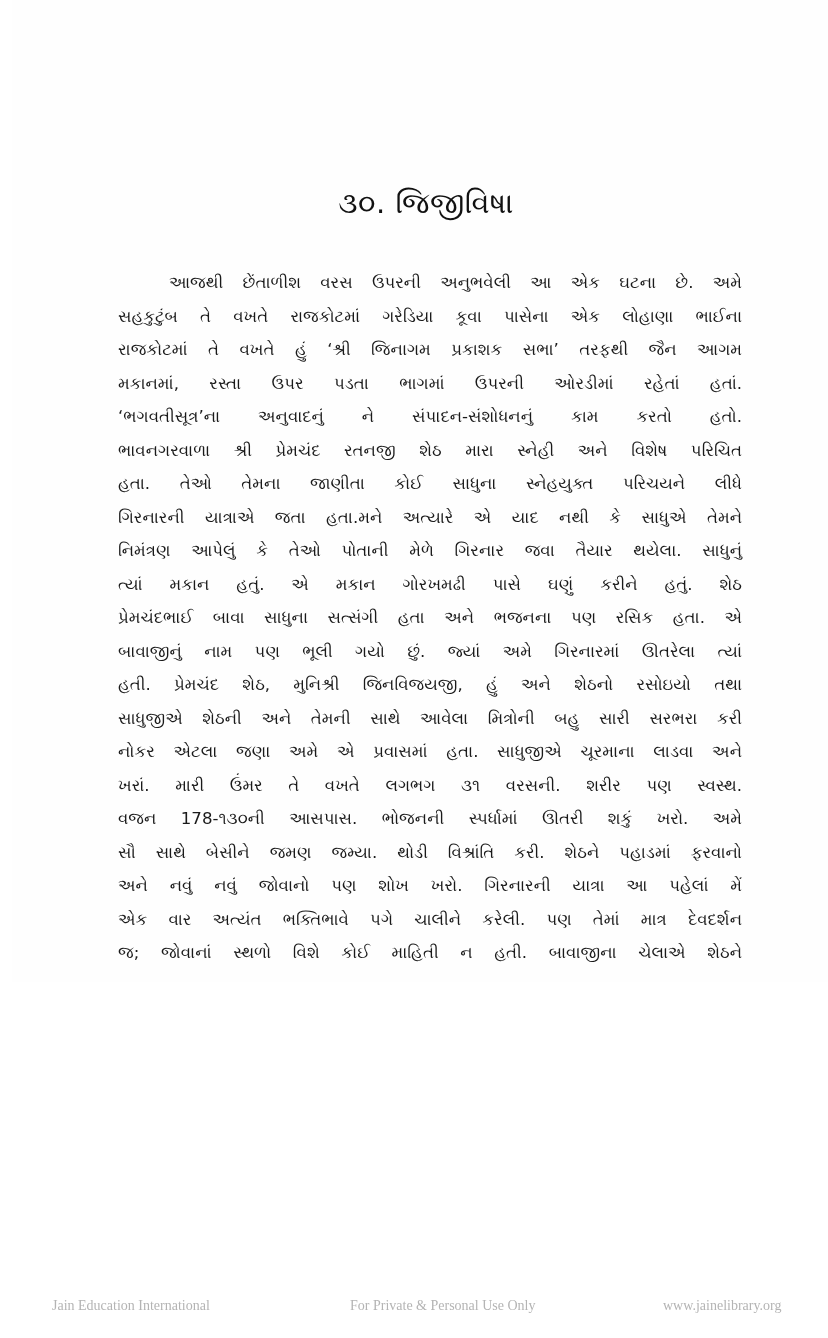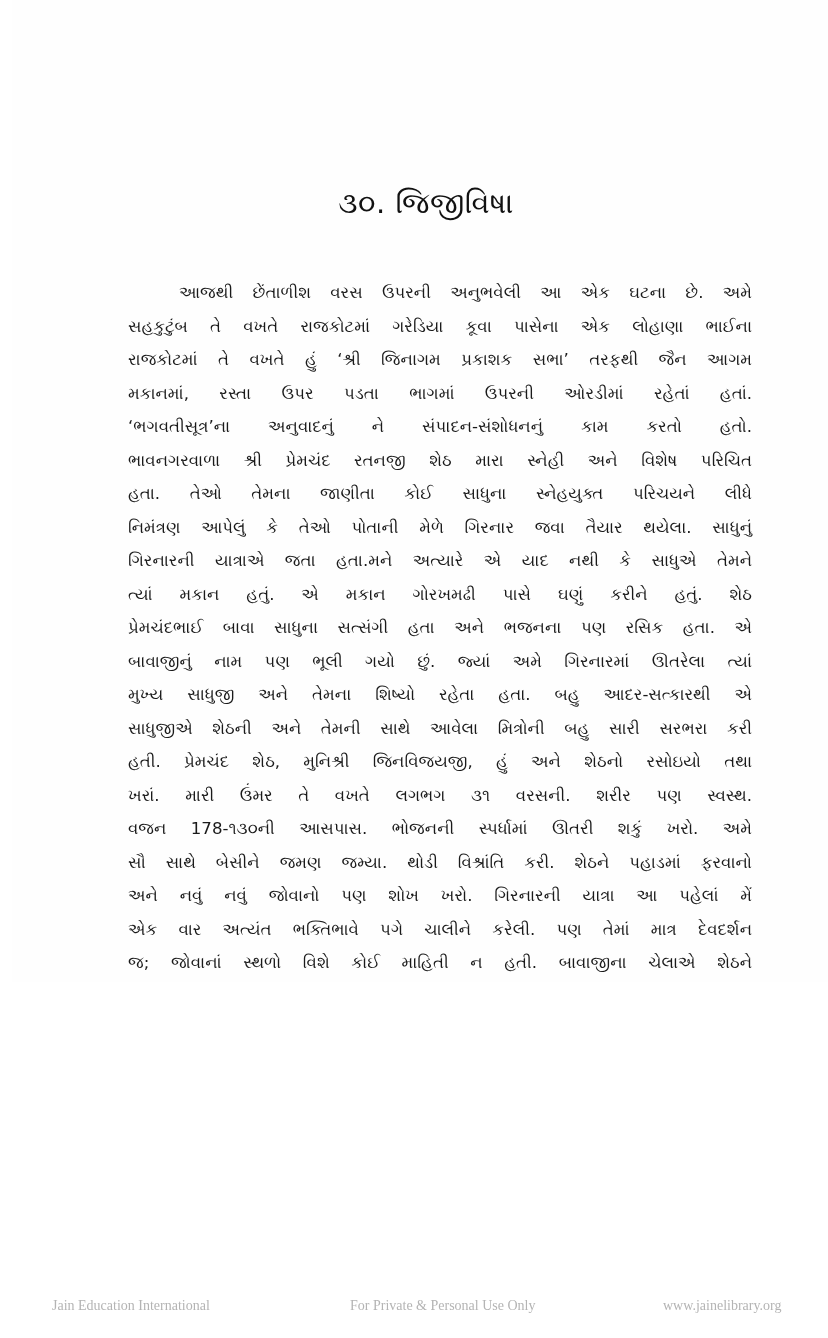--- a/index.html
+++ b/index.html
@@ -32,21 +32,21 @@
       font-weight: normal;
       color: #111111;
       letter-spacing: 0.5px;
       margin: 0;
     }
     .body-text {
       position: absolute;
       left: 102px;
       top: 262px;
       width: 624px;
-      margin: 14px;
+      margin: 4px;
       font-size: 16.6px;
       line-height: 33.5px;
       color: #1a1a1a;
     }
     .body-text .line {
       display: block;
       text-align: justify;
       text-align-last: justify;
       white-space: nowrap;
       overflow: visible;
@@ -82,28 +82,28 @@
   <h1 class="chapter-title">૩૦. જિજીવિષા</h1>
 
   <div class="body-text">
     <span class="line first">આજથી છેંતાળીશ વરસ ઉપરની અનુભવેલી આ એક ઘટના છે. અમે</span>
     <span class="line">સહકુટુંબ તે વખતે રાજકોટમાં ગરેડિયા કૂવા પાસેના એક લોહાણા ભાઈના</span>
     <span class="line">રાજકોટમાં તે વખતે હું ‘શ્રી જિનાગમ પ્રકાશક સભા’ તરફથી જૈન આગમ</span>
     <span class="line">મકાનમાં, રસ્તા ઉપર પડતા ભાગમાં ઉપરની ઓરડીમાં રહેતાં હતાં.</span>
     <span class="line">‘ભગવતીસૂત્ર’ના અનુવાદનું ને સંપાદન-સંશોધનનું કામ કરતો હતો.</span>
     <span class="line">ભાવનગરવાળા શ્રી પ્રેમચંદ રતનજી શેઠ મારા સ્નેહી અને વિશેષ પરિચિત</span>
     <span class="line">હતા. તેઓ તેમના જાણીતા કોઈ સાધુના સ્નેહયુક્ત પરિચયને લીધે</span>
+    <span class="line">ગિરનારની યાત્રાએ જતા હતા.મને અત્યારે એ યાદ નથી કે સાધુએ તેમને</span>
     <span class="line">નિમંત્રણ આપેલું કે તેઓ પોતાની મેળે ગિરનાર જવા તૈયાર થયેલા. સાધુનું</span>
-    <span class="line">ગિરનારની યાત્રાએ જતા હતા.મને અત્યારે એ યાદ નથી કે સાધુએ તેમને</span>
     <span class="line">ત્યાં મકાન હતું. એ મકાન ગોરખમઢી પાસે ઘણું કરીને હતું. શેઠ</span>
     <span class="line">પ્રેમચંદભાઈ બાવા સાધુના સત્સંગી હતા અને ભજનના પણ રસિક હતા. એ</span>
     <span class="line">બાવાજીનું નામ પણ ભૂલી ગયો છું. જ્યાં અમે ગિરનારમાં ઊતરેલા ત્યાં</span>
-    <span class="line">મુખ્ય સાધુજી અને તેમના શિષ્યો રહેતા હતા. બહુ આદર-સત્કારથી એ</span>
+    <span class="line">હતી. પ્રેમચંદ શેઠ, મુનિશ્રી જિનવિજયજી, હું અને શેઠનો રસોઇયો તથા</span>
     <span class="line">સાધુજીએ શેઠની અને તેમની સાથે આવેલા મિત્રોની બહુ સારી સરભરા કરી</span>
-    <span class="line">હતી. પ્રેમચંદ શેઠ, મુનિશ્રી જિનવિજયજી, હું અને શેઠનો રસોઇયો તથા</span>
+    <span class="line">નોકર એટલા જણા અમે એ પ્રવાસમાં હતા. સાધુજીએ ચૂરમાના લાડવા અને</span>
     <span class="line">ખરાં. મારી ઉંમર તે વખતે લગભગ ૩૧ વરસની. શરીર પણ સ્વસ્થ.</span>
     <span class="line">વજન 178-૧૩૦ની આસપાસ. ભોજનની સ્પર્ધામાં ઊતરી શકું ખરો. અમે</span>
     <span class="line">સૌ સાથે બેસીને જમણ જમ્યા. થોડી વિશ્રાંતિ કરી. શેઠને પહાડમાં ફરવાનો</span>
     <span class="line">અને નવું નવું જોવાનો પણ શોખ ખરો. ગિરનારની યાત્રા આ પહેલાં મેં</span>
     <span class="line">એક વાર અત્યંત ભક્તિભાવે પગે ચાલીને કરેલી. પણ તેમાં માત્ર દેવદર્શન</span>
     <span class="line">જ; જોવાનાં સ્થળો વિશે કોઈ માહિતી ન હતી. બાવાજીના ચેલાએ શેઠને</span>
   </div>
 
   <div class="footer">
     <span class="f-left">Jain Education International</span>

